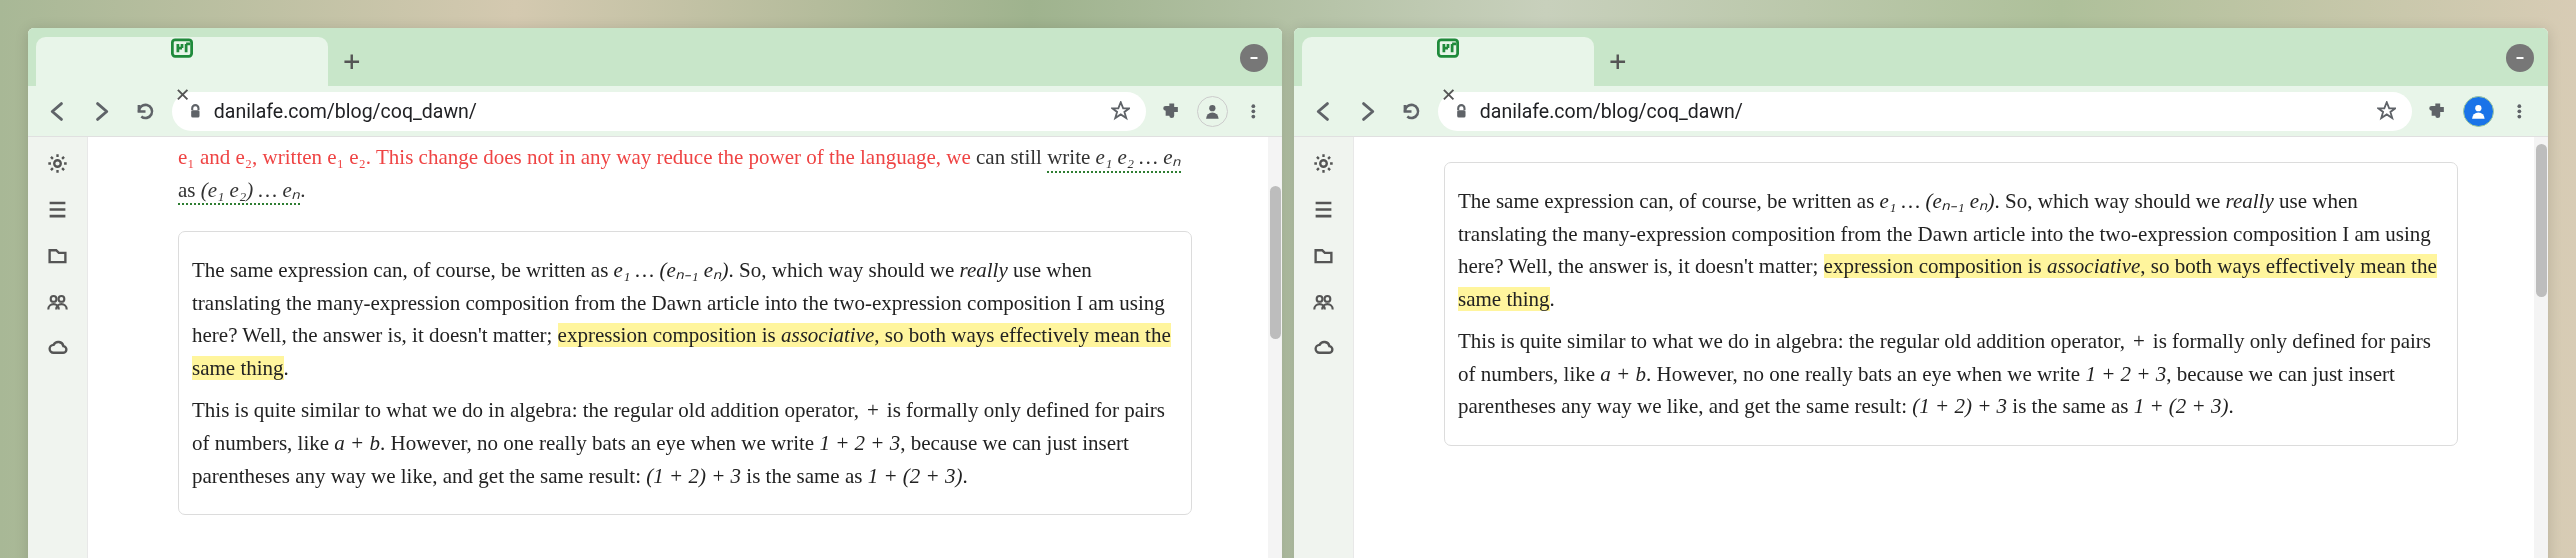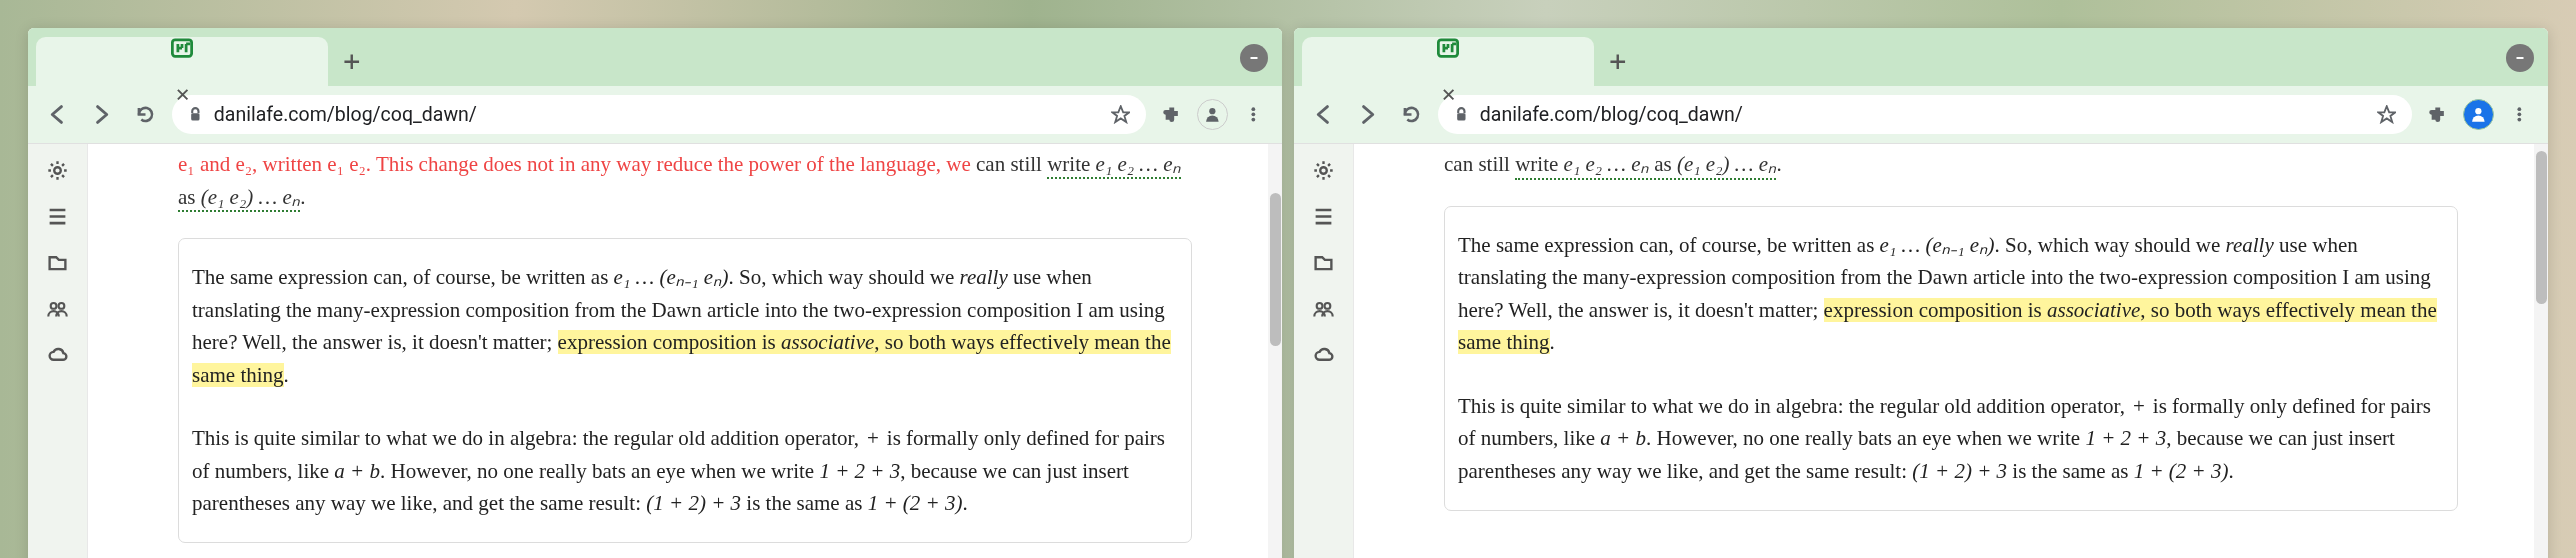--- a/index.html
+++ b/index.html
@@ -54,21 +54,21 @@
     margin-bottom: 5.6px; color:#555;
   }
   .tabspacer { flex:1; }
   .window-dot {
     width: 28px; height: 28px; border-radius: 50%;
     background: #777; margin-bottom: 14px; margin-right: 5.6px;
     display:flex; align-items:center; justify-content:center; color:#fff;
   }
 
   .toolbar {
-    height: 58px;
+    height: 51px;
     background: #e8f5e9;
     display: flex;
     align-items: center;
     padding: 0 11px;
     gap: 8.4px;
     border-bottom: 0.7px solid #e0e0e0;
   }
   .icon-btn {
     width: 36px; height: 36px;
     display:flex; align-items:center; justify-content:center;
@@ -153,21 +153,21 @@
     border-radius: 7px;
     padding: 22px 13px;
     margin-top: 25px;
   }
   .highlight {
     background: #fff59d;
   }
   em.ital { font-style: italic; }
   .math { font-style: italic; font-family: Georgia, serif; text-align: right; }
   .plus { font-style: normal; padding: 0 2.8px; }
-  .para { margin-top: 31px; }
+  .para { margin-top: 10px; }
   .para:first-child { margin-top: 0; }
   svg { display:block; }
 </style>
 </head>
 <body>
 
 <svg width="0" height="0" style="position:absolute">
   <defs>
     <g id="svg-x">
         <path d="M3 3 L13 13 M13 3 L3 13" stroke="currentColor" stroke-width="2" fill="none"></path>
@@ -459,24 +459,20 @@
         </div>
         <div class="rail-icon">
           <svg width="21" height="21" viewBox="0 0 16 16">
             <use href="#svg-cloud"></use>
           </svg>
         </div>
       </div>
 
       <div class="page">
         <div class="page-inner">
-          <div class="pretext">
-            <span class="faded"></span>
-            <span>can still </span><span class="dotted-green"><span>write </span><span class="math">e₁ e₂  …  eₙ</span><span> as </span><span class="math">(e₁ e₂)  …  eₙ</span></span><span>.</span>
-          </div>
 
           <div class="box">
             <p class="para">
               <span>The same expression can, of course, be written as </span><span class="math">e₁  …  (eₙ₋₁ eₙ)</span><span>. So, which way should we </span><em class="ital">really</em><span> use when translating the many-expression composition from the Dawn article into the two-expression composition I am using here? Well, the answer is, it doesn't matter; </span><span class="highlight"><span>expression composition is </span><em class="ital">associative</em><span>, so both ways effectively mean the same thing</span></span><span>.</span>
             </p>
             <p class="para">
               <span>This is quite similar to what we do in algebra: the regular old addition operator, </span><span class="math plus">+</span><span> is formally only defined for pairs of numbers, like </span><span class="math">a + b</span><span>. However, no one really bats an eye when we write </span><span class="math">1 + 2 + 3</span><span>, because we can just insert parentheses any way we like, and get the same result: </span><span class="math">(1 + 2) + 3</span><span> is the same as </span><span class="math">1 + (2 + 3)</span><span>.</span>
             </p>
           </div>
         </div>

